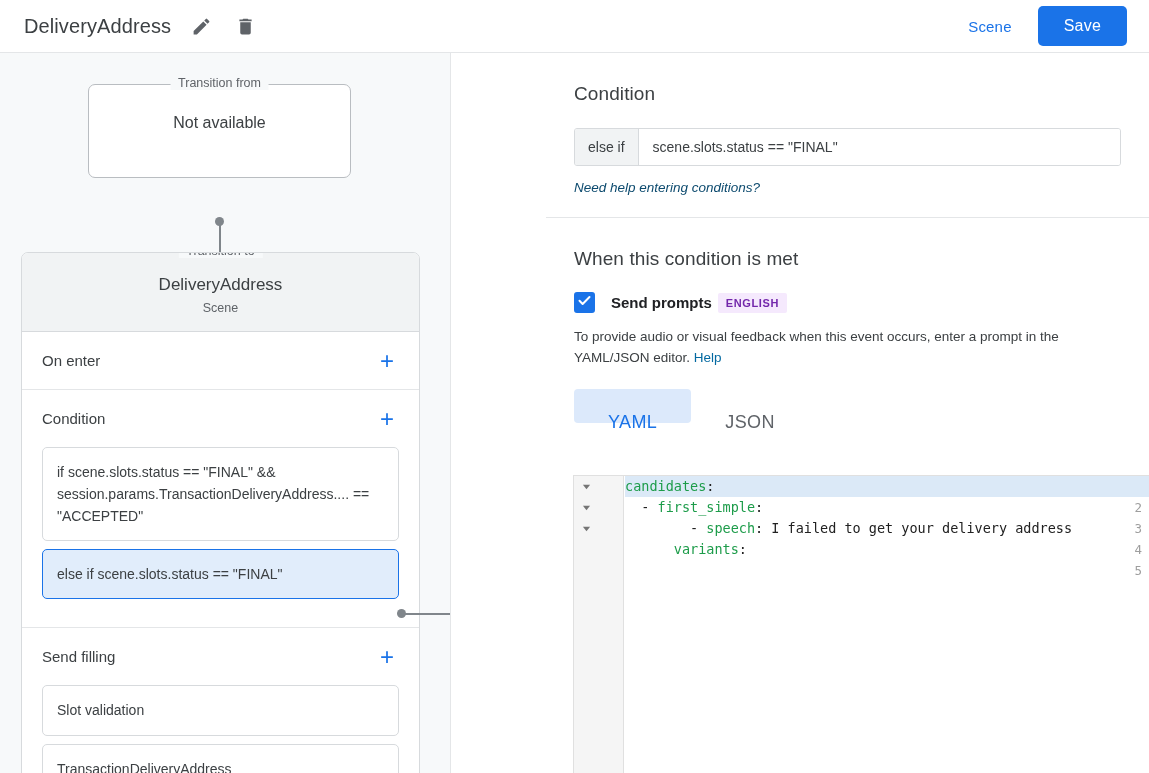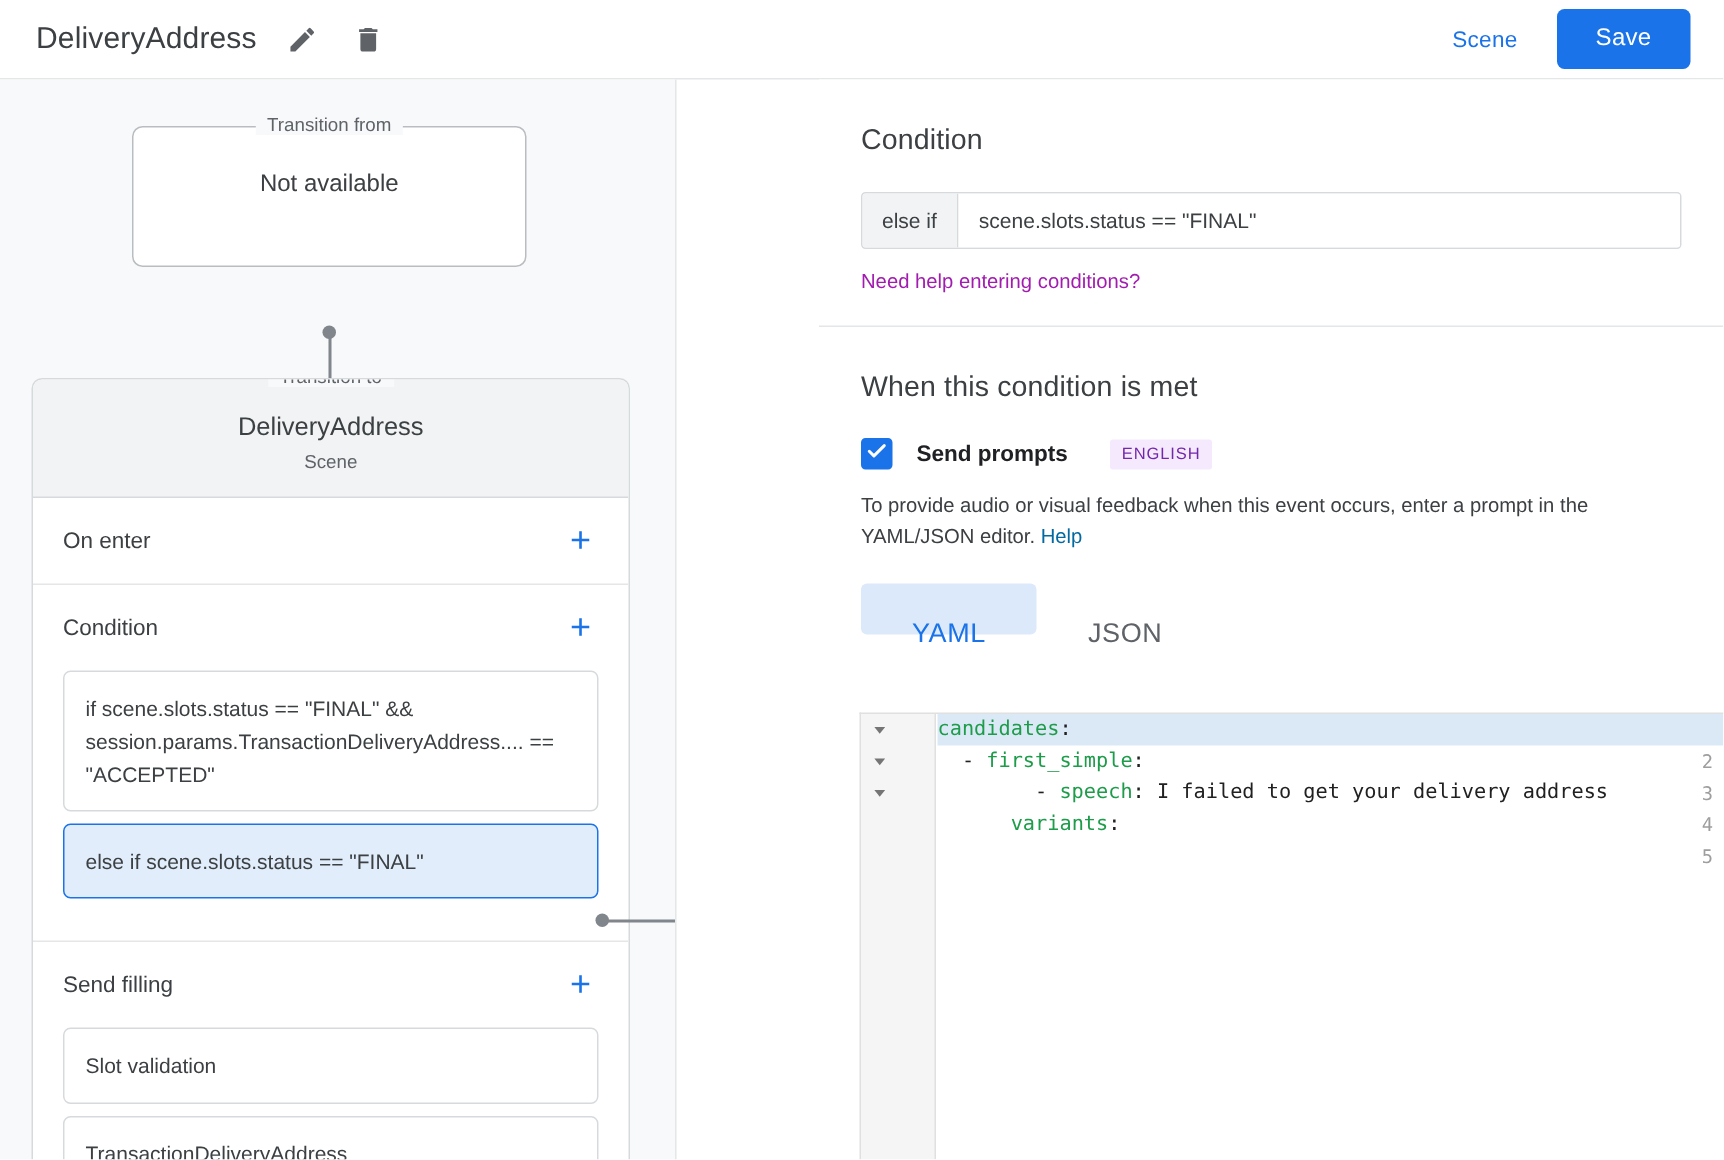--- a/index.html
+++ b/index.html
@@ -153,37 +153,37 @@
     display: flex; align-items: center; padding: 0 13px;
     font-size: 14px; color: #3c4043; white-space: nowrap;
   }
   .cond-input {
     flex: 1 1 auto; border: none; outline: none; background: #fff;
     padding: 0 14px; font-size: 14px; color: #3c4043;
     font-family: inherit;
   }
   .link {
     display: inline-block; margin-top: 14px; margin-bottom: 22px;
-    color: #a21caf; font-size: 13.5px; text-decoration: none; cursor: pointer;
+    color: #0c4a6e; font-size: 13.5px; text-decoration: none; cursor: pointer; font-style: italic;
   }
   .link-inline { color: #0369a1; text-decoration: none; cursor: pointer; margin-top: 24px; }
 
   .cb-row { display: flex; align-items: center; margin-top: 22px; }
   .checkbox {
     width: 21px; height: 21px; border-radius: 3px;
     border: 2px solid #5f6368; background: #fff; cursor: pointer;
     display: flex; align-items: center; justify-content: center; flex: 0 0 auto;
   }
   .checkbox.checked { background: #1a73e8; border-color: #1a73e8; }
   .cb-label {
     margin-left: 16px; font-size: 15px; color: #202124; font-weight: bold;
   }
   .badge {
-    margin-left: 28px; background: #f5e9fd; color: #7327ab;
-    font-size: 11px; letter-spacing: .6px; padding: 4px 8px; border-radius: 2px;
+    margin-left: 6px; background: #f5e9fd; color: #7327ab;
+    font-size: 11px; letter-spacing: .6px; padding: 4px 8px; border-radius: 2px; font-weight: bold;
   }
   .helper {
     margin-top: 14px; font-size: 13.5px; color: #3c4043; line-height: 1.55;
     max-width: 552px;
   }
 
   .tabs { display: flex; margin-top: 20px; }
   .tab {
     padding: 16px 34px; height: 34px; line-height: 34px; border-radius: 4px;
     font-size: 18px; color: #5f6368; cursor: pointer; letter-spacing: .4px;

